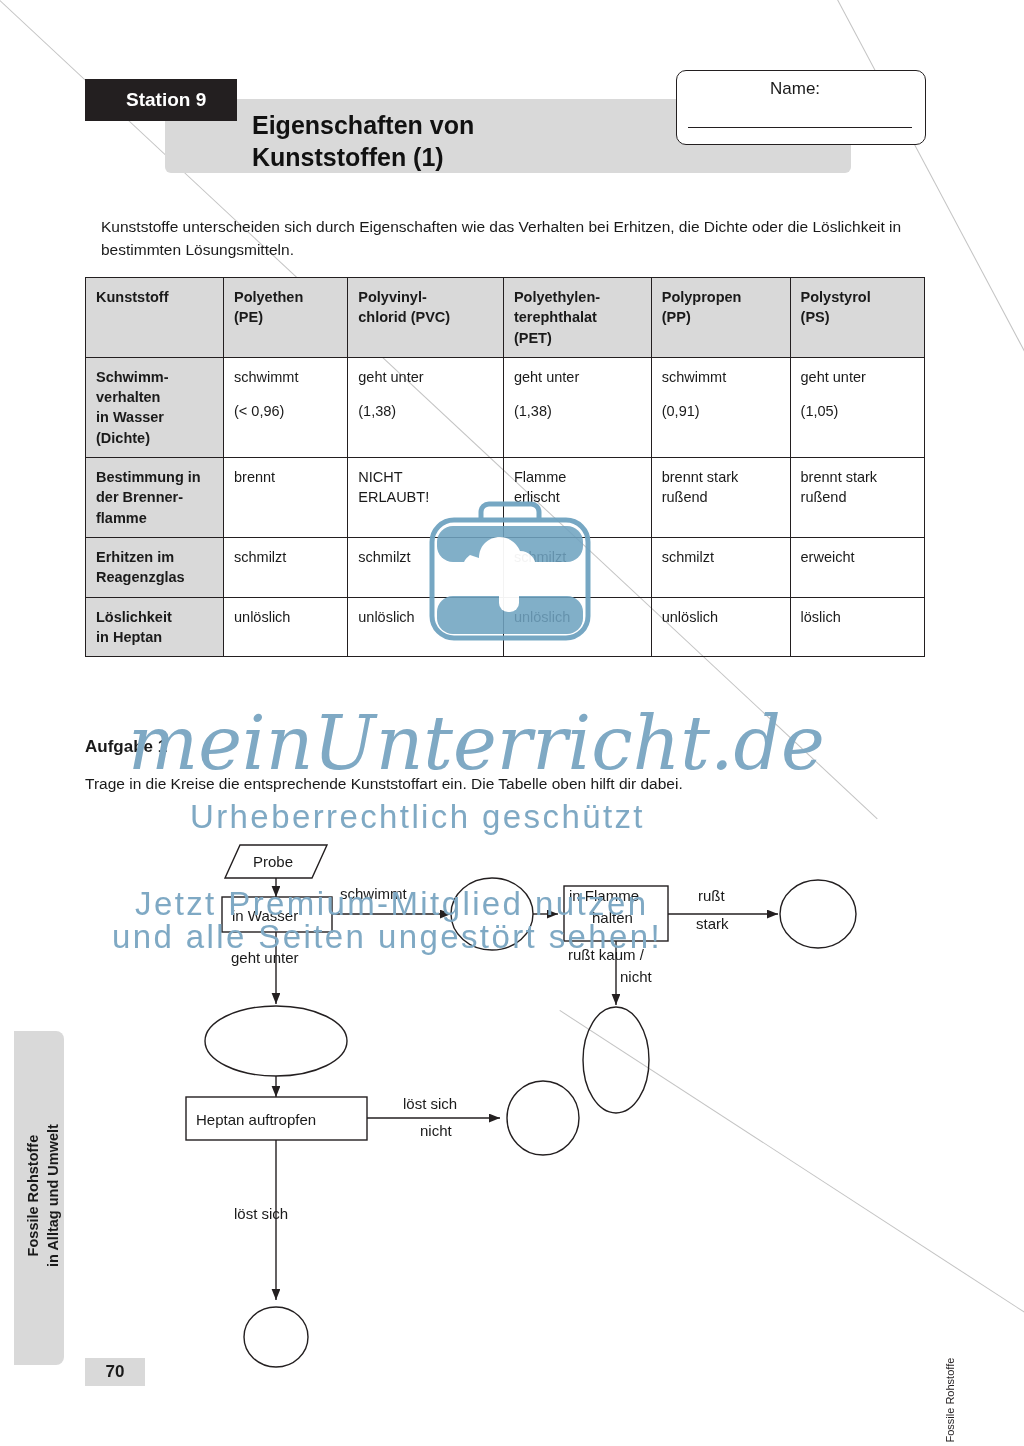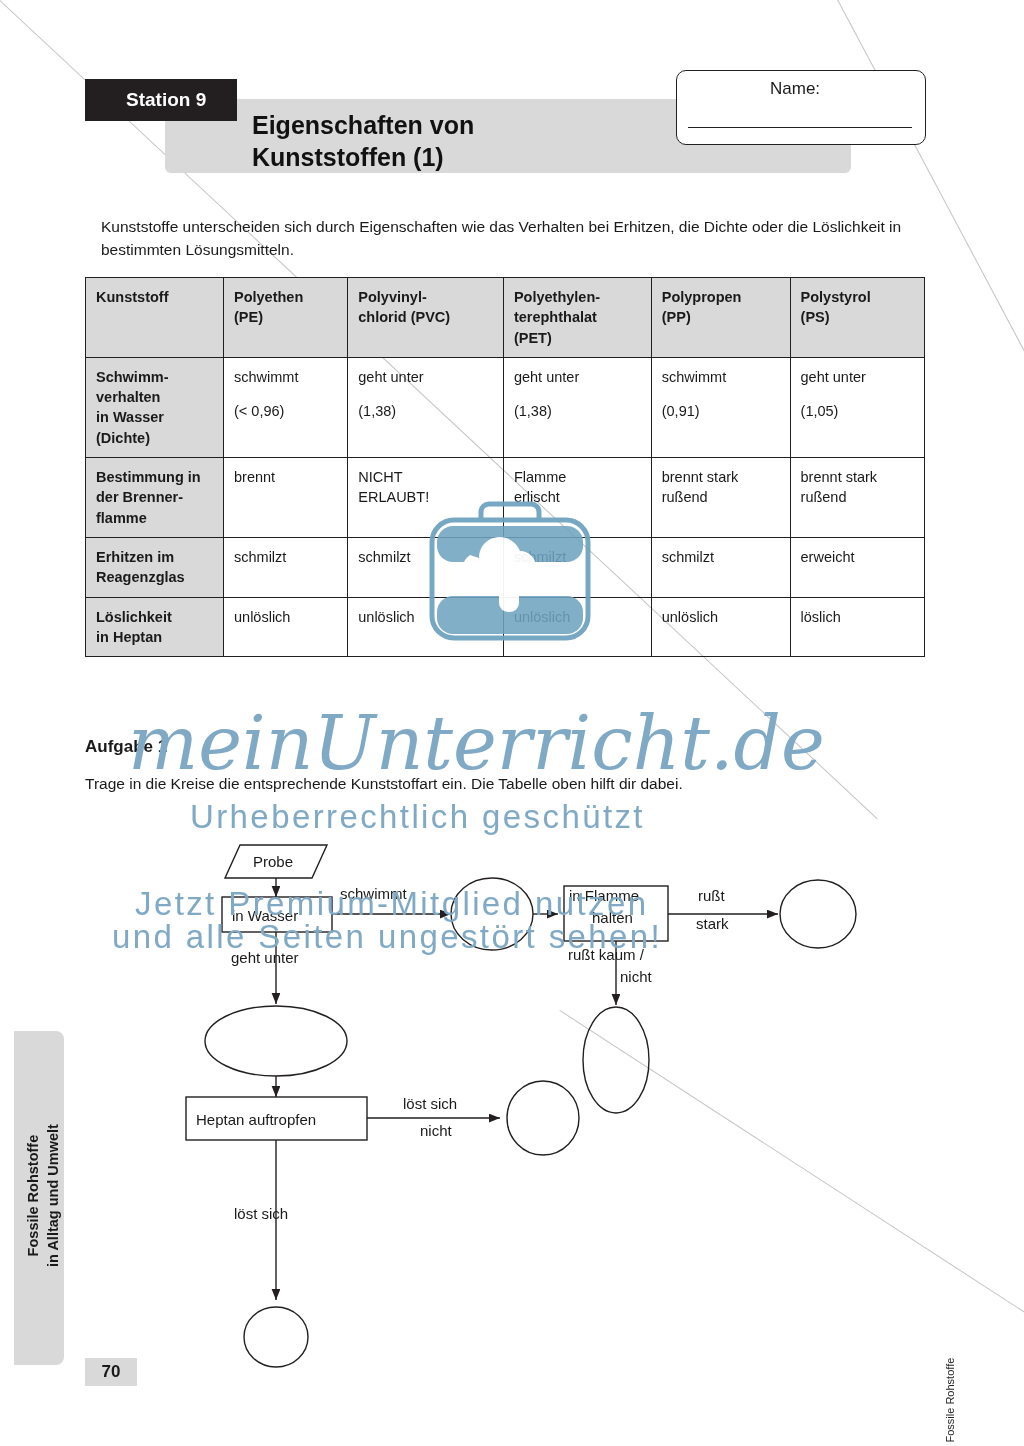--- a/index.html
+++ b/index.html
@@ -173,21 +173,21 @@
     width: 280px;
     transform: rotate(-90deg);
     text-align: center;
     font-size: 14.5px;
     font-weight: bold;
     line-height: 1.35;
   }
   .page-num {
     position: absolute;
     left: 85px; top: 1358px;
-    width: 52px; height: 28px;
+    width: 60px; height: 28px;
     background: #d9d9d9;
     display: flex;
     align-items: center;
     justify-content: center;
     font-weight: bold;
     font-size: 17px;
     z-index: 4;
   }
   .credit {
     position: absolute;

